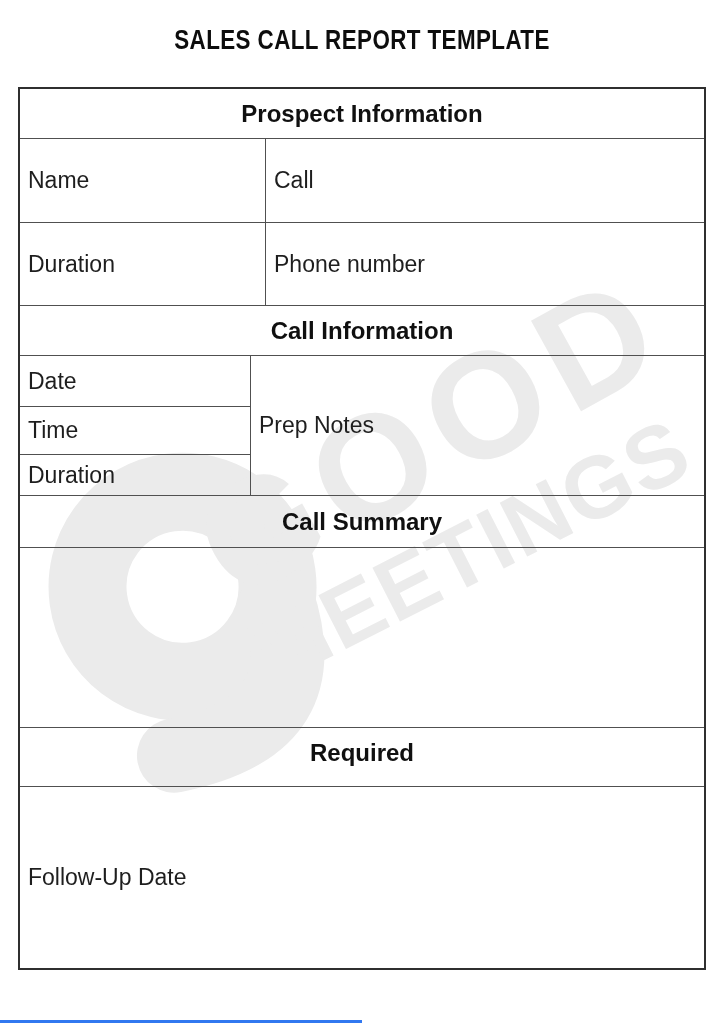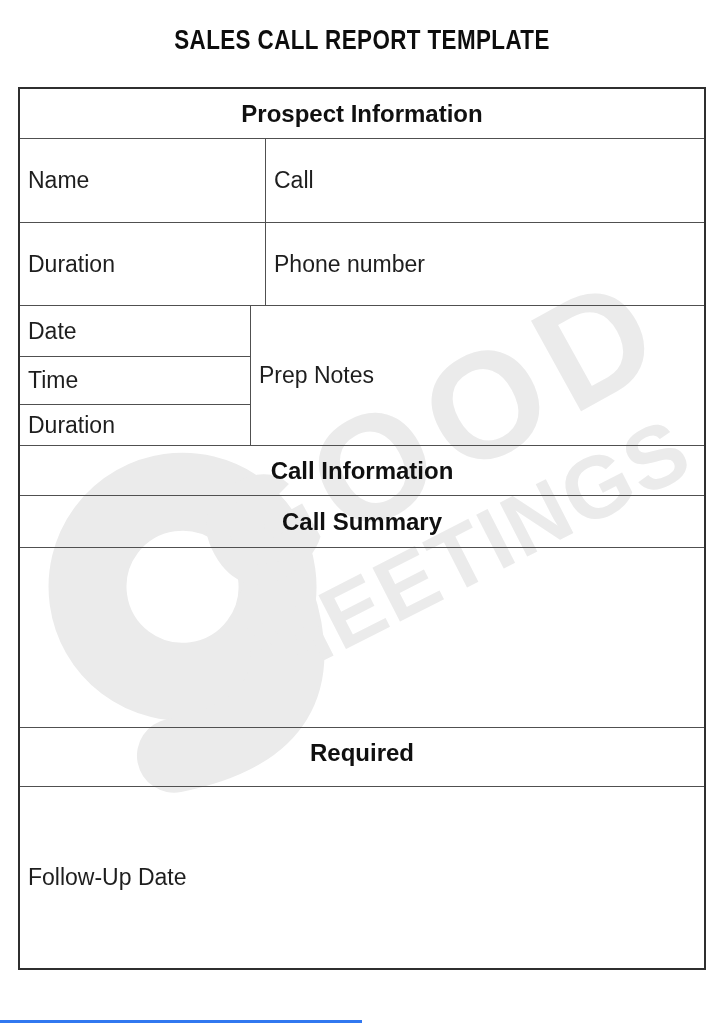--- a/index.html
+++ b/index.html
@@ -115,38 +115,38 @@
 
     <div class="row bt h83">
       <div class="cell w245">
         <span>Duration</span>
       </div>
       <div class="cell bl grow">
         <span>Phone number</span>
       </div>
     </div>
 
+    <div class="row bt header-row h50">Call Information</div>
+
     <div class="row bt h140">
       <div class="subcol w230">
         <div class="subcell sh50">
           <span>Date</span>
         </div>
         <div class="subcell bt sh48">
           <span>Time</span>
         </div>
         <div class="subcell bt sh42">
           <span>Duration</span>
         </div>
       </div>
       <div class="cell bl grow">
         <span>Prep Notes</span>
       </div>
     </div>
-
-    <div class="row bt header-row h50">Call Information</div>
 
     <div class="row bt header-row h52">Call Summary</div>
 
     <div class="row bt h180"></div>
 
     <div class="row bt header-row h51">Required</div>
 
     <div class="row bt last">
       <div class="cell w343">
         <span>Follow-Up Date</span>

